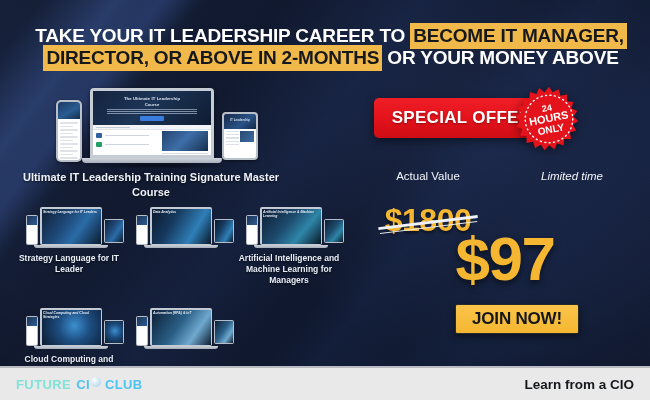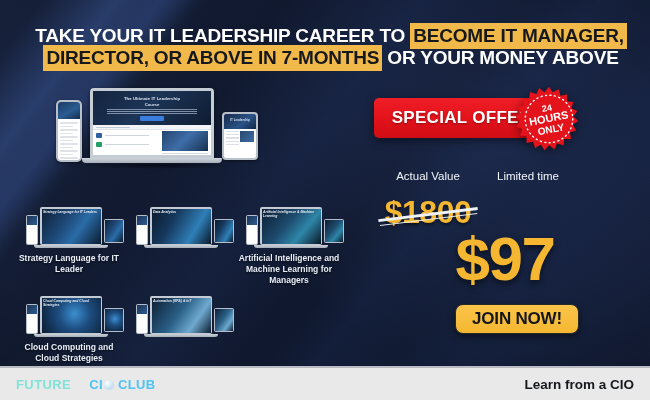--- a/index.html
+++ b/index.html
@@ -98,21 +98,21 @@
             background:linear-gradient(135deg,#27496f,#3f6ea6); }
   .dshadow { position:absolute; left:34px; top:76px; width:160px; height:7px;
              border-radius:50%; background:radial-gradient(ellipse at center, rgba(0,0,0,.5), rgba(0,0,0,0) 70%); }
 
   #hero-caption { position:absolute; left:14px; top:170px; width:274px; text-align:center;
                   color:#eef2f8; font-size:11px; font-weight:bold; line-height:15px;
                   text-shadow:0 1px 2px rgba(0,0,0,.6); }
 
   
   #course-grid { position:absolute; left:14px; top:205px; width:330px;
-                 display:grid; grid-template-columns:repeat(3,110px); row-gap:8px; }
+                 display:grid; grid-template-columns:repeat(3,110px); row-gap:20px; }
   .course { width:110px; }
   .thumb { position:relative; height:48px; }
   .t-ph { position:absolute; left:12px; top:10px; width:12px; height:30px; border-radius:2px;
           background:#b7bec7; padding:1px; }
   .t-ph em { display:block; width:100%; height:100%; background:#fff; border-radius:1px; }
   .t-ph em::before { content:''; display:block; height:9px;
                      background:linear-gradient(140deg,#1c3557,#2d5c92); }
   .t-lt { position:absolute; left:26px; top:2px; width:62px; height:38px;
           background:#c3cad3; border-radius:2px; padding:1.5px; }
   .t-lt em { display:block; width:100%; height:100%; overflow:hidden; }
@@ -148,44 +148,44 @@
   #burst .btxt { position:absolute; inset:0; display:flex; flex-direction:column;
                  align-items:center; justify-content:center; transform:rotate(-11deg); }
   #burst .btxt b { color:#fff; font-weight:bold; display:block; text-align:center; }
   .b1 { font-size:9px; line-height:9px; }
   .b2 { font-size:11px; line-height:11px; }
   .b3 { font-size:10px; line-height:11px; }
 
   
   .pcol { position:absolute; text-align:center; }
   #price-old { left:368px; top:170px; width:120px; }
-  #price-limited { left:468px; top:170px; width:120px; }
-  .plabel { color:#f2f5fa; font-size:11.5px; font-weight:normal; margin-bottom:12px; }
+  #price-limited { left:512px; top:170px; width:120px;font-style:italic; }
+  .plabel { color:#f2f5fa; font-size:11.5px; font-weight:normal; margin-bottom:20px; }
   .pval { position:relative; display:inline-block; color:#f5b731; font-size:32px;
           font-weight:bold; letter-spacing:-.5px; text-shadow:0 2px 3px rgba(0,0,0,.5); }
   .pval::after { content:''; position:absolute; left:-7px; right:-7px; top:52%;
                  height:2.5px; background:#eef2f7; transform:rotate(-7deg);
                  box-shadow:0 5px 0 -1px rgba(238,242,247,.95); }
   #big-price { position:absolute; left:390px; top:228px; width:230px; text-align:center;
                color:#f5b731; font-size:62px; font-weight:bold; letter-spacing:-1.5px;
                line-height:62px; text-shadow:0 3px 6px rgba(0,0,0,.55); }
   #join-now { position:absolute; left:455px; top:304px; width:124px; height:30px;
-              border-radius:8px; background:linear-gradient(180deg,#fbc44a,#f5b731);
+              border-radius:2px; background:linear-gradient(180deg,#fbc44a,#f5b731);
               border:1.3px solid #2a2a2a; display:flex; align-items:center;
               justify-content:center; box-shadow:0 3px 7px rgba(0,0,0,.45); cursor:pointer; }
   #join-now span { color:#14161a; font-size:17px; font-weight:bold; letter-spacing:-.2px; }
 
   
   #footer { position:absolute; left:0; bottom:0; width:650px; height:34px;
             background:#e9e9ea; border-top:2px solid #b9bac2;
             display:flex; align-items:center; justify-content:space-between;
             padding:0 16px; }
-  #logo { display:flex; align-items:center; font-size:13px; font-weight:bold; letter-spacing:.4px; }
+  #logo { display:flex; align-items:flex-start; font-size:13px; font-weight:bold; letter-spacing:.4px; }
   .lg-future { color:#7fe3d8; }
-  .lg-ci { color:#4fc3f2; margin-left:18px; }
+  .lg-ci { color:#4fc3f2; margin-left:5px; }
   .lg-o { display:inline-block; width:10px; height:10px; border-radius:50%;
           margin:0 1px -1px; background:radial-gradient(circle at 34% 30%,#ffffff,#cfe7f4 48%,#a9cfe6 100%); }
   .lg-club { color:#4fc3f2; margin-left:3px; }
   #tagline { color:#16181c; font-size:13.5px; font-weight:bold; }
 </style>
 </head>
 <body>
 
 <div id="banner">
   <div class="streak s1"></div>
@@ -193,21 +193,21 @@
   <div class="streak s3"></div>
   <div class="streak s4"></div>
   <div class="streak s5"></div>
   <div class="vig"></div>
 
   <div id="headline">
     <div class="hl-row">
       <span class="hl-w">TAKE YOUR IT LEADERSHIP CAREER TO </span><span class="hl-h">BECOME IT MANAGER,</span>
     </div>
     <div class="hl-row">
-      <span class="hl-h">DIRECTOR, OR ABOVE IN 7-MONTHS</span><span class="hl-w"> OR YOUR MONEY ABOVE</span>
+      <span class="hl-h">DIRECTOR, OR ABOVE IN 2-MONTHS</span><span class="hl-w"> OR YOUR MONEY ABOVE</span>
     </div>
   </div>
 
   <div id="hero-mockup">
     <div class="dshadow"></div>
     <div class="dev ph-body"></div>
     <div class="scr ph-scr">
       <div class="ph-top"></div>
       <div class="ph-lines">
         <i></i>
@@ -260,20 +260,21 @@
       <div class="tb-rows">
           <i></i>
           <i></i>
           <i></i>
           <i></i>
           <i></i>
         </div>
       <div class="tb-img"></div>
     </div>
   </div>
+  <div id="hero-caption">Ultimate IT Leadership Training Signature Master Course</div>
 
   <div id="course-grid">
     <div class="course">
       <div class="thumb">
         <div class="t-ph">
             <em></em>
           </div>
         <div class="t-lt">
             <em class="art1">
               <span class="t-title">Strategy Language for IT Leaders</span>

